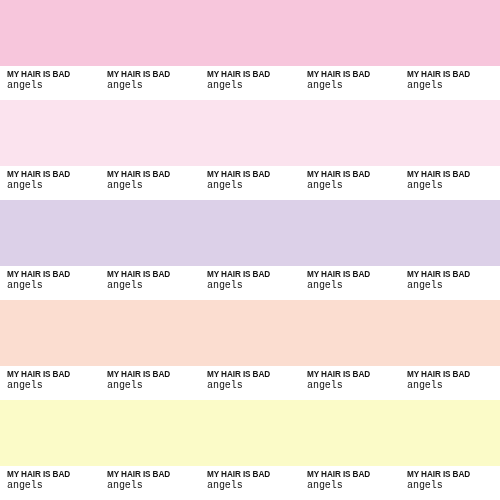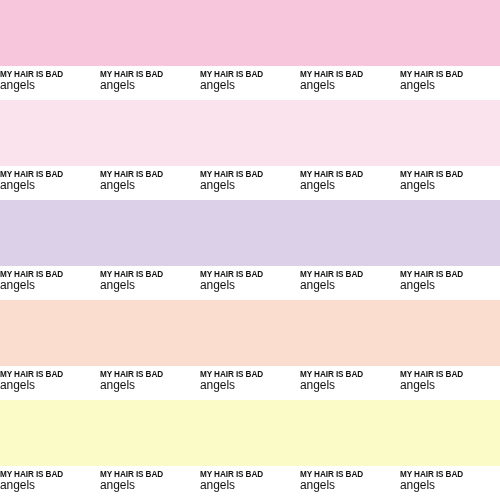--- a/index.html
+++ b/index.html
@@ -43,39 +43,40 @@
     display: block;
     position: relative;
   }
 
   .caption-cell {
     position: absolute;
     top: 0;
     width: 100px;
     height: 24px;
     box-sizing: border-box;
+    padding-left: 7px;
     padding-top: 4px;
   }
 
   .caption-title {
     display: block;
     font-family: "Liberation Sans", sans-serif;
     font-weight: bold;
     font-size: 8.2px;
     line-height: 10px;
     letter-spacing: -0.1px;
     color: #131313;
     white-space: nowrap;
   }
 
   .caption-sub {
     display: block;
-    font-family: Liberation Sans, sans-serif;
+    font-family: Liberation Mono, monospace;
     font-weight: normal;
-    font-size: 12px;
+    font-size: 10px;
     line-height: 11px;
     letter-spacing: -0.05px;
     color: #131313;
     white-space: nowrap;
   }
 </style>
 </head>
 <body>
 
 <div id="swatch-grid">

